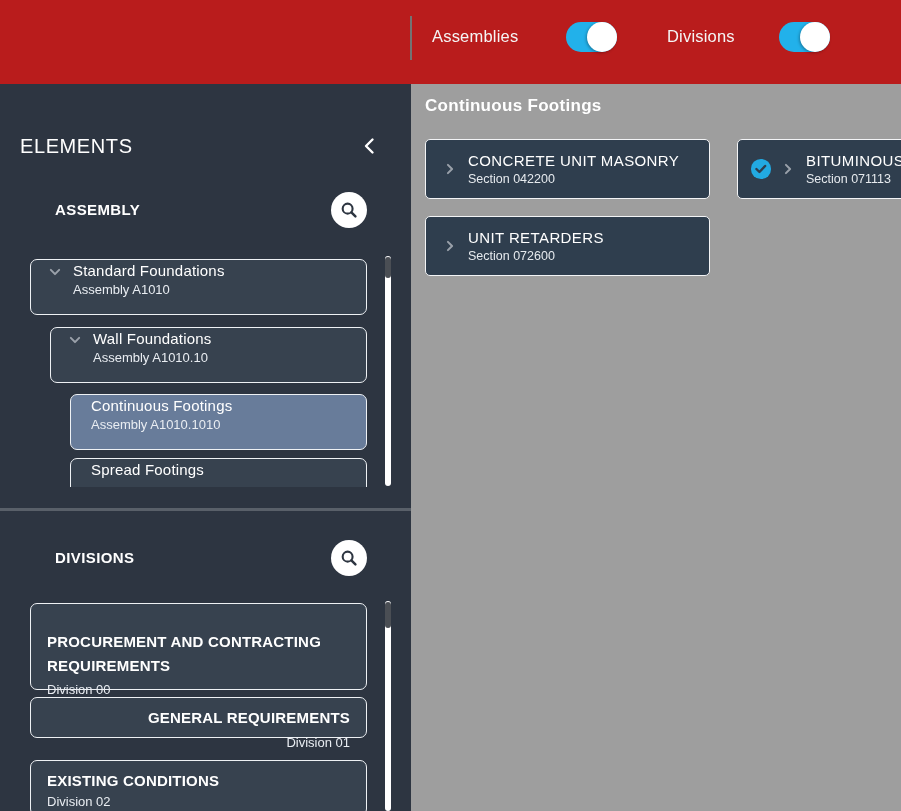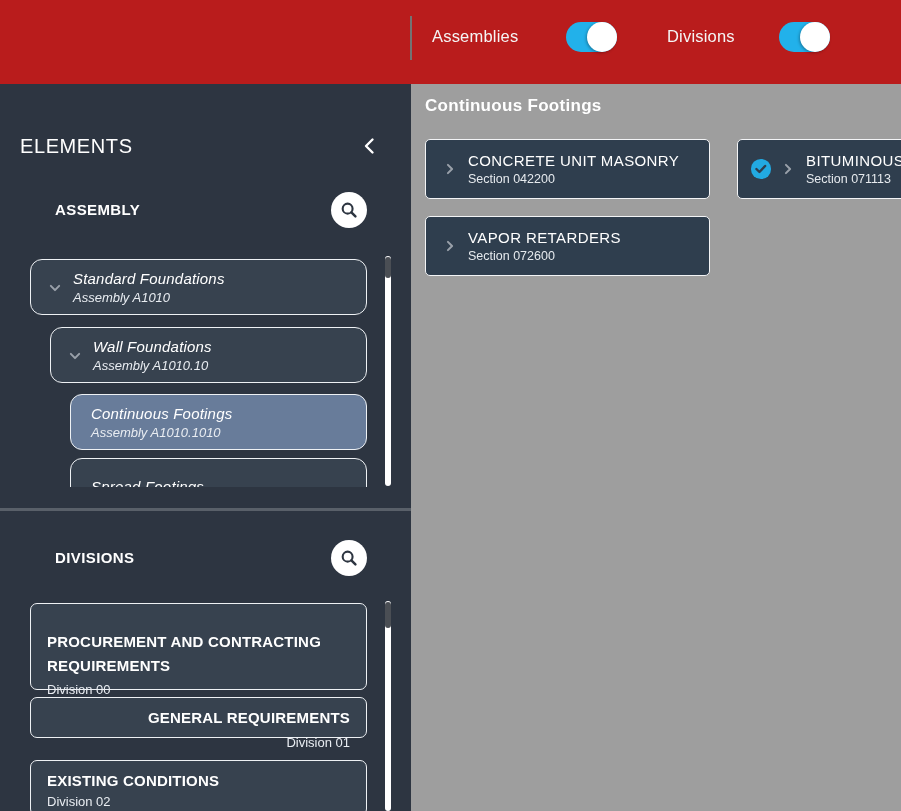--- a/index.html
+++ b/index.html
@@ -24,22 +24,22 @@
   .collapse-btn{position:absolute;left:358px;top:50px;width:24px;height:24px;cursor:pointer;}
   .sec-title{position:absolute;font-size:15px;font-weight:700;letter-spacing:.4px;color:#fff;}
   .search-btn{position:absolute;width:36px;height:36px;border-radius:50%;background:#ffffff;display:flex;align-items:center;justify-content:center;cursor:pointer;}
 
   .viewport{position:absolute;left:0;width:411px;overflow:hidden;}
   #assembly-viewport{top:171px;height:232px;}
   #divisions-viewport{top:513px;height:214px;}
 
   .tree-item{
     position:absolute;height:56px;background:#37424f;
-    border:1px solid #eef1f4;border-radius:12px;
-    display:flex;align-items:center;cursor:pointer;font-style:italic;
+    border:1px solid #eef1f4;border-radius:7px;
+    display:flex;cursor:pointer;
   }
   .tree-item.selected{background:#687c9a;}
   .tree-item .chev{width:20px;height:20px;margin:2px 5px 0 14px;flex:0 0 auto;}
   .tree-item.noicon{padding-left:17px;}
   .t1{font-size:15px;line-height:21px;font-weight:500;letter-spacing:.2px;color:#fff;white-space:nowrap;}
   .t2{font-size:13px;line-height:18px;font-weight:400;color:#e9edf2;white-space:nowrap;}
 
   .div-item{
     position:absolute;left:30px;width:337px;background:#37424f;
     border:1px solid #eef1f4;border-radius:7px;
@@ -204,19 +204,19 @@
         <div class="t1">BITUMINOUS</div>
         <div class="t2">Section 071113</div>
       </div>
     </div>
 
     <div class="mcard">
       <svg class="chev" viewBox="0 0 24 24">
         <polyline points="9.5,7 14.5,12 9.5,17" fill="none" stroke="#9aa1aa" stroke-width="2.4" stroke-linecap="round" stroke-linejoin="round"></polyline>
       </svg>
       <div class="txt">
-        <div class="t1">VAPOR RETARDERS</div>
+        <div class="t1">UNIT RETARDERS</div>
         <div class="t2">Section 072600</div>
       </div>
     </div>
 
   </div>
 </div>
 
 </body></html>

